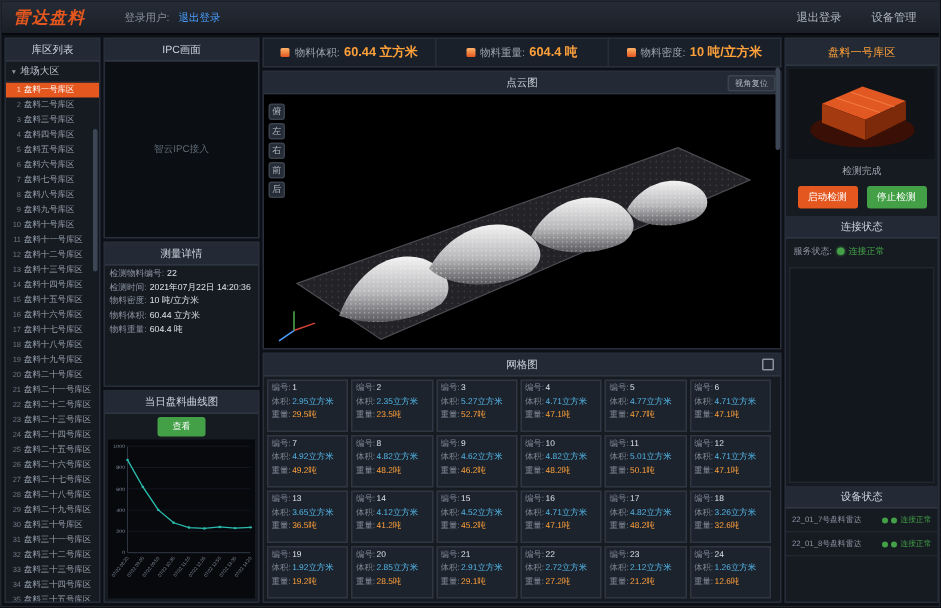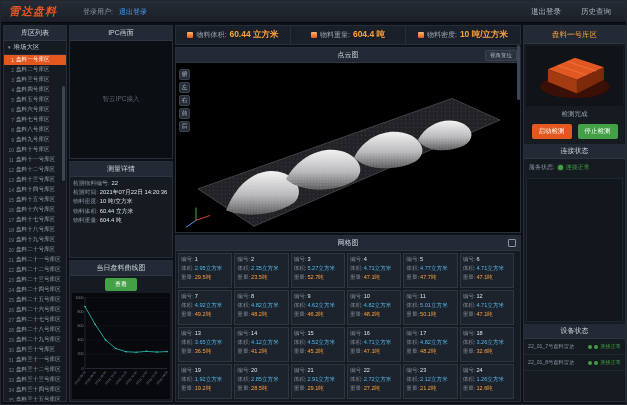--- a/index.html
+++ b/index.html
@@ -125,21 +125,21 @@
 <body>
 
 <div class="app">
 
   <div class="topbar">
     <span class="logo">雷达盘料</span>
     <span class="login-label">登录用户:</span>
     <span class="logout">退出登录</span>
     <span class="tspacer"></span>
     <span class="hbtn">退出登录</span>
-    <span class="hbtn">历史查询</span>
+    <span class="hbtn">设备管理</span>
   </div>
 
   <div class="main">
 
     <div class="sidebar">
       <div class="panel-h">库区列表</div>
       <div class="group-row">
         <span class="caret">▼</span>
         <span>堆场大区</span>
       </div>

